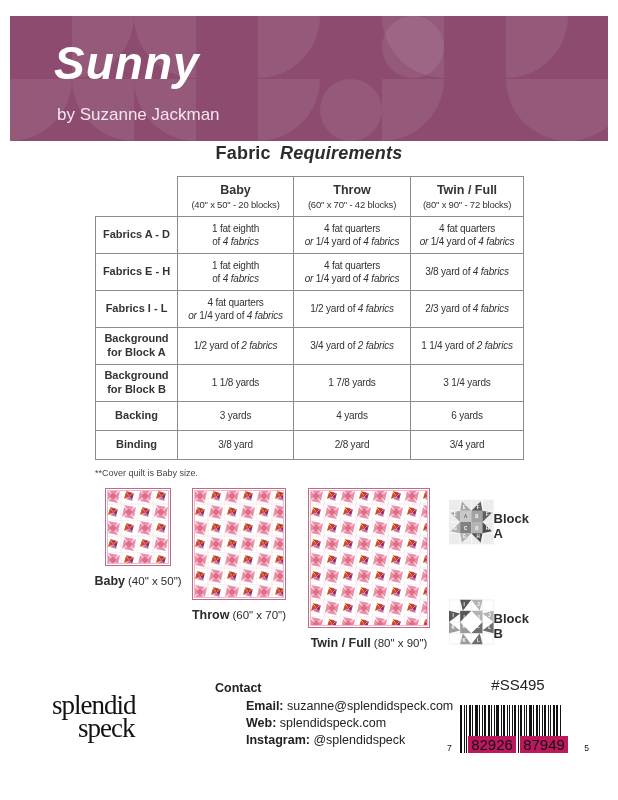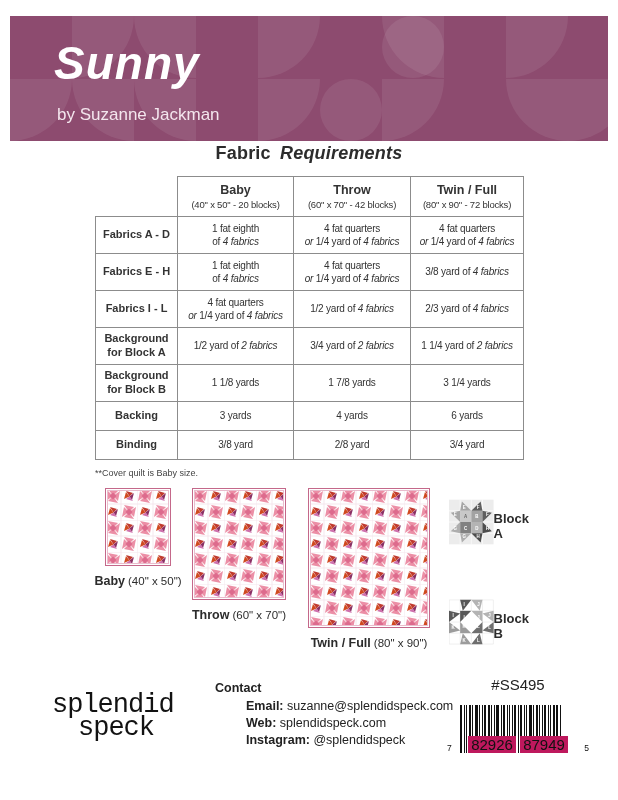--- a/index.html
+++ b/index.html
@@ -85,21 +85,21 @@
   .block-label { margin-top:7px; font-weight:700; font-size:13px; color:#2c2c2c; }
   .blk text {
     font-family:"Liberation Sans",sans-serif; font-size:10px; font-weight:700;
     fill:#fff; text-anchor:middle;
   }
   .blk text.dk { fill:#666; }
 
   
   .brand {
     position:absolute; left:52px; top:692px; color:#121212;
-    font-family:Liberation Mono, monospace; line-height:1;
+    font-family:Liberation Serif, serif; line-height:1;
   }
   .brand .l1 { display:block; font-size:27px; letter-spacing:-1px; }
   .brand .l2 { display:block; font-size:27px; letter-spacing:-1px; margin:-4px 0 0 26px; }
 
   .contact { position:absolute; left:215px; top:681px; font-size:12.5px; color:#222; }
   .contact .heading { font-weight:700; margin-bottom:4px; }
   .contact .line { margin-top:3px;padding-left:31px; }
   .contact .label { font-weight:700; }
 
   .barcode { position:absolute; left:452px; top:676px; width:132px; text-align:center; }

